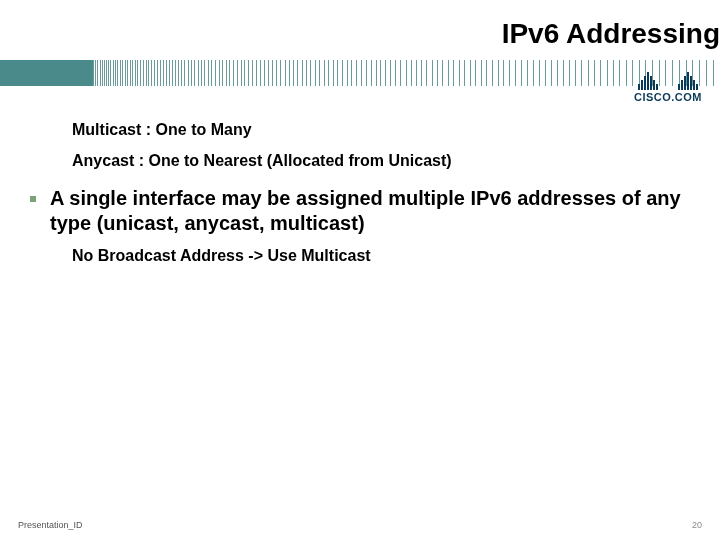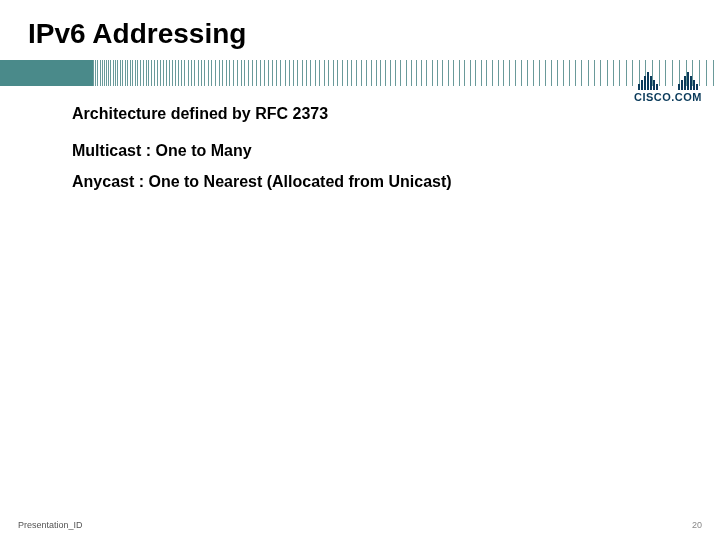--- a/index.html
+++ b/index.html
@@ -9,20 +9,21 @@
     background: #fff;
     font-family: Arial, Helvetica, sans-serif;
     color: #000;
     position: relative;
     overflow: hidden;
   }
   .title {
     font-size: 28px;
     font-weight: bold;
     padding: 18px 0 10px 28px;
+    text-align: right;
   }
   .divider {
     height: 26px;
     display: flex;
     align-items: stretch;
     margin-bottom: 18px;
   }
   .divider .solid {
     width: 170px;
     background: #4a8a8a;
@@ -282,28 +283,32 @@
         <i style="height:14px"></i>
         <i style="height:10px"></i>
         <i style="height:6px"></i>
       </div>
   </div>
   <div class="logo-text">CISCO.COM</div>
 </div>
 
 <div class="content">
 
-  <div class="sub">Architecture defined by RFC 2373</div>
 
   <div class="spacer-sm"></div>
 
   <div class="sub">Multicast : One to Many</div>
   <div class="sub">Anycast : One to Nearest (Allocated from Unicast)</div>
 
   <div class="spacer-sm"></div>
 
+  <div class="bullet">
+    <div class="dot"></div>
+    <div class="txt">A single interface may be assigned multiple IPv6 addresses of any type (unicast, anycast, multicast)</div>
+  </div>
+  <div class="sub">No Broadcast Address -&gt; Use Multicast</div>
 
 </div>
 
 <div class="footer">
   <span class="pid">Presentation_ID</span>
   <span class="page">20</span>
 </div>
 
 </body></html>

